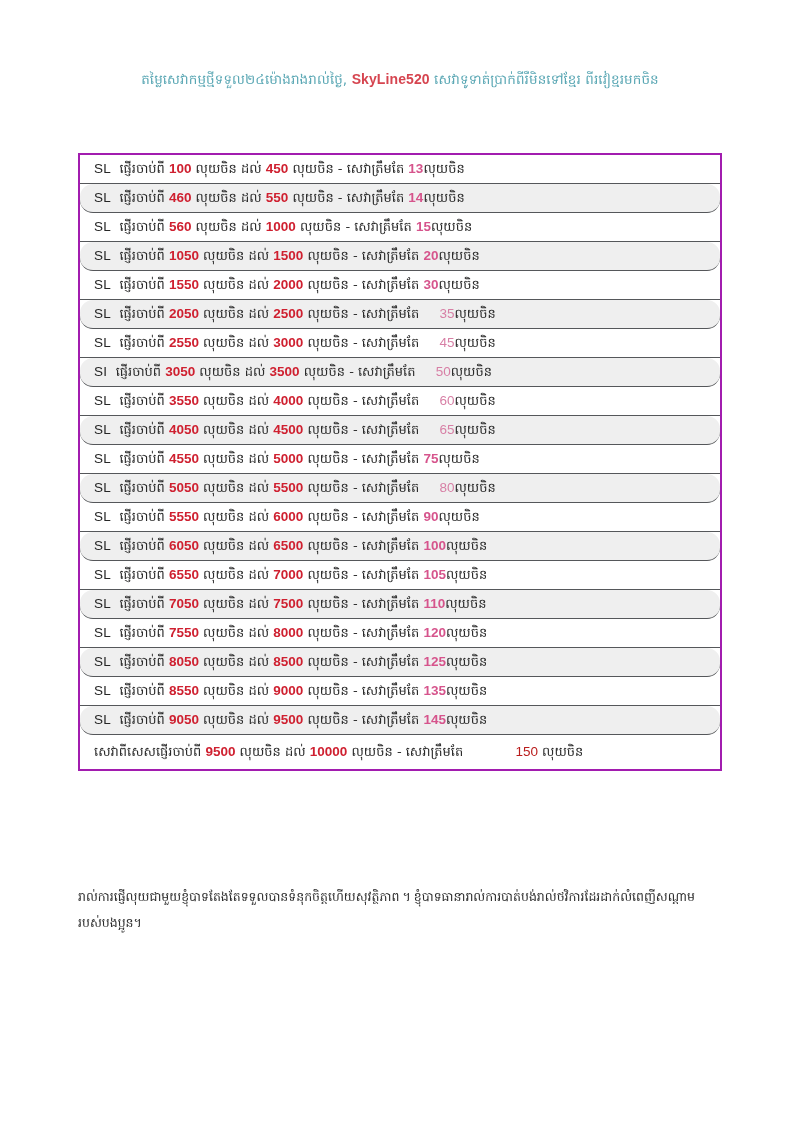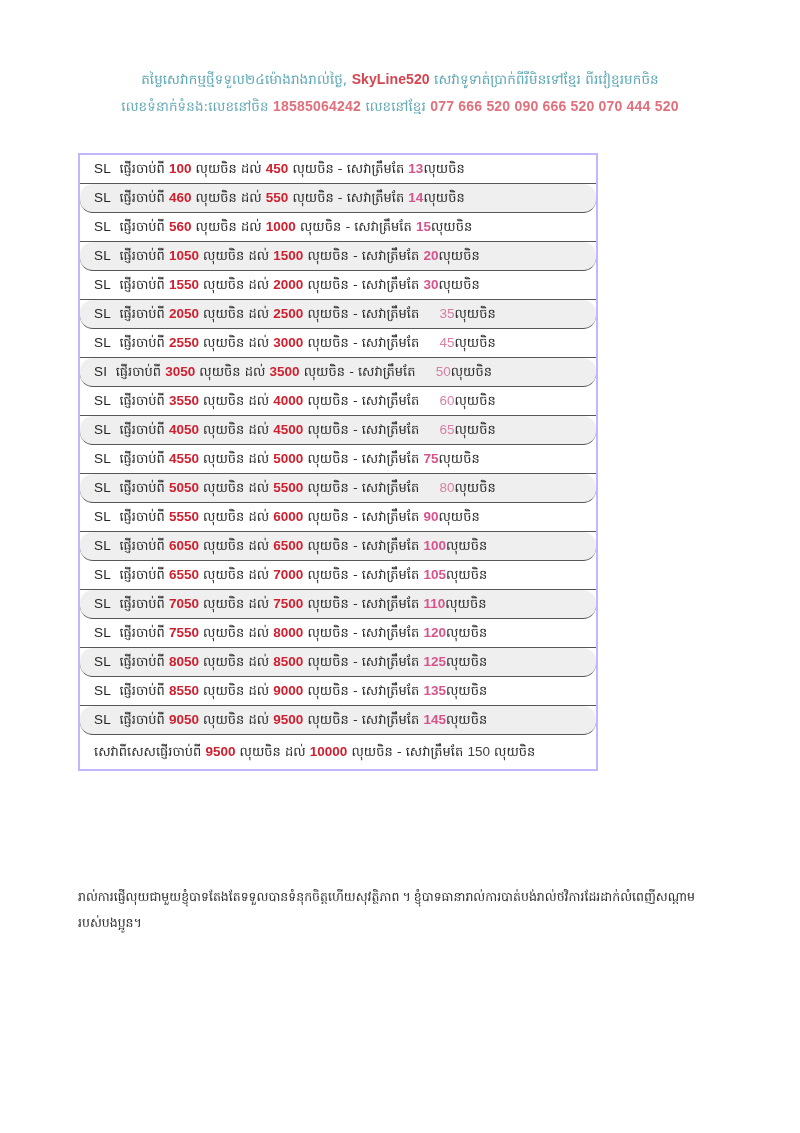--- a/index.html
+++ b/index.html
@@ -43,22 +43,22 @@
   .kh-teal2 { color: #63aab6; }
   .brand    { color: #d64550; font-weight: bold; font-family: "Liberation Sans", sans-serif; font-size: 14px; }
   .phone-cn { color: #e0707c; font-family: "Liberation Sans", sans-serif; font-weight: 600; font-size: 14px; letter-spacing: .2px;}
   .phone-kh { color: #e0707c; font-family: "Liberation Sans", sans-serif; font-weight: 600; font-size: 14px; letter-spacing: .2px;}
 
   
   .rate-table {
     position: absolute;
     left: 78px;
     top: 153px;
-    width: 520px;
-    border: 2px solid #c4b5fd;
+    width: 644px;
+    border: 2px solid #a21caf;
     box-sizing: border-box;
     background: #ffffff;
   }
   .rate-row {
     height: 29px;
     display: flex;
     align-items: center;
     padding-left: 14px;
     box-sizing: border-box;
     border-bottom: 1.6px solid #55575a;
@@ -110,23 +110,24 @@
     height: 34px;
     display: flex;
     align-items: center;
     padding-left: 14px;
     box-sizing: border-box;
     background: #ffffff;
     white-space: nowrap;
     border-bottom: none;
   }
   .final-row .num-fee-grey {
-    color: #404040;
-    font-family: "Liberation Sans", sans-serif;
-    font-size: 13.5px;
+    color: #b91c1c;
+    font-family: "Liberation Sans", sans-serif;
+    font-size: 13.5px;
+    margin-left: 48px;
   }
   .note-row {
     height: 76px;
     display: flex;
     align-items: flex-start;
     padding: 18px 0 0 14px;
     box-sizing: border-box;
     background: #ffffff;
     white-space: nowrap;
   }
@@ -159,26 +160,20 @@
 <body>
 
 <div class="page">
 
   <div class="header">
     <div class="header-line">
       <span class="kh-teal">តម្លៃសេវាកម្មថ្មីទទួល២៤ម៉ោងរាងរាល់ថ្ងៃ,</span>
       <span class="brand">SkyLine520</span>
       <span class="kh-teal">សេវាទូទាត់ប្រាក់ពីរឺមិនទៅខ្មែរ ពីរវៀខ្មរមកចិន</span>
     </div>
-    <div class="header-line">
-      <span class="kh-teal2">លេខទំនាក់ទំនង:លេខនៅចិន</span>
-      <span class="phone-cn">18585064242</span>
-      <span class="kh-teal2">លេខនៅខ្មែរ</span>
-      <span class="phone-kh">077 666 520 090 666 520 070 444 520</span>
-    </div>
   </div>
 
   <div class="rate-table" id="rate-table">
       <div class="rate-row">
         <div class="row-inner"><span class="sl-tag">SL</span>&nbsp;&nbsp;<span class="kh">ផ្ញើរចាប់ពី</span>&nbsp;<span class="num-from">100</span>&nbsp;<span class="kh">លុយចិន</span>&nbsp;<span class="kh">ដល់</span>&nbsp;<span class="num-to">450</span>&nbsp;<span class="kh">លុយចិន</span>&nbsp;<span class="dash">-</span>&nbsp;<span class="kh">សេវាត្រឹមតែ</span>&nbsp;<span class="num-fee">13</span><span class="kh">លុយចិន</span></div>
       </div>
       <div class="rate-row alt">
         <div class="row-inner"><span class="sl-tag">SL</span>&nbsp;&nbsp;<span class="kh">ផ្ញើរចាប់ពី</span>&nbsp;<span class="num-from">460</span>&nbsp;<span class="kh">លុយចិន</span>&nbsp;<span class="kh">ដល់</span>&nbsp;<span class="num-to">550</span>&nbsp;<span class="kh">លុយចិន</span>&nbsp;<span class="dash">-</span>&nbsp;<span class="kh">សេវាត្រឹមតែ</span>&nbsp;<span class="num-fee">14</span><span class="kh">លុយចិន</span></div>
       </div>
       <div class="rate-row">

